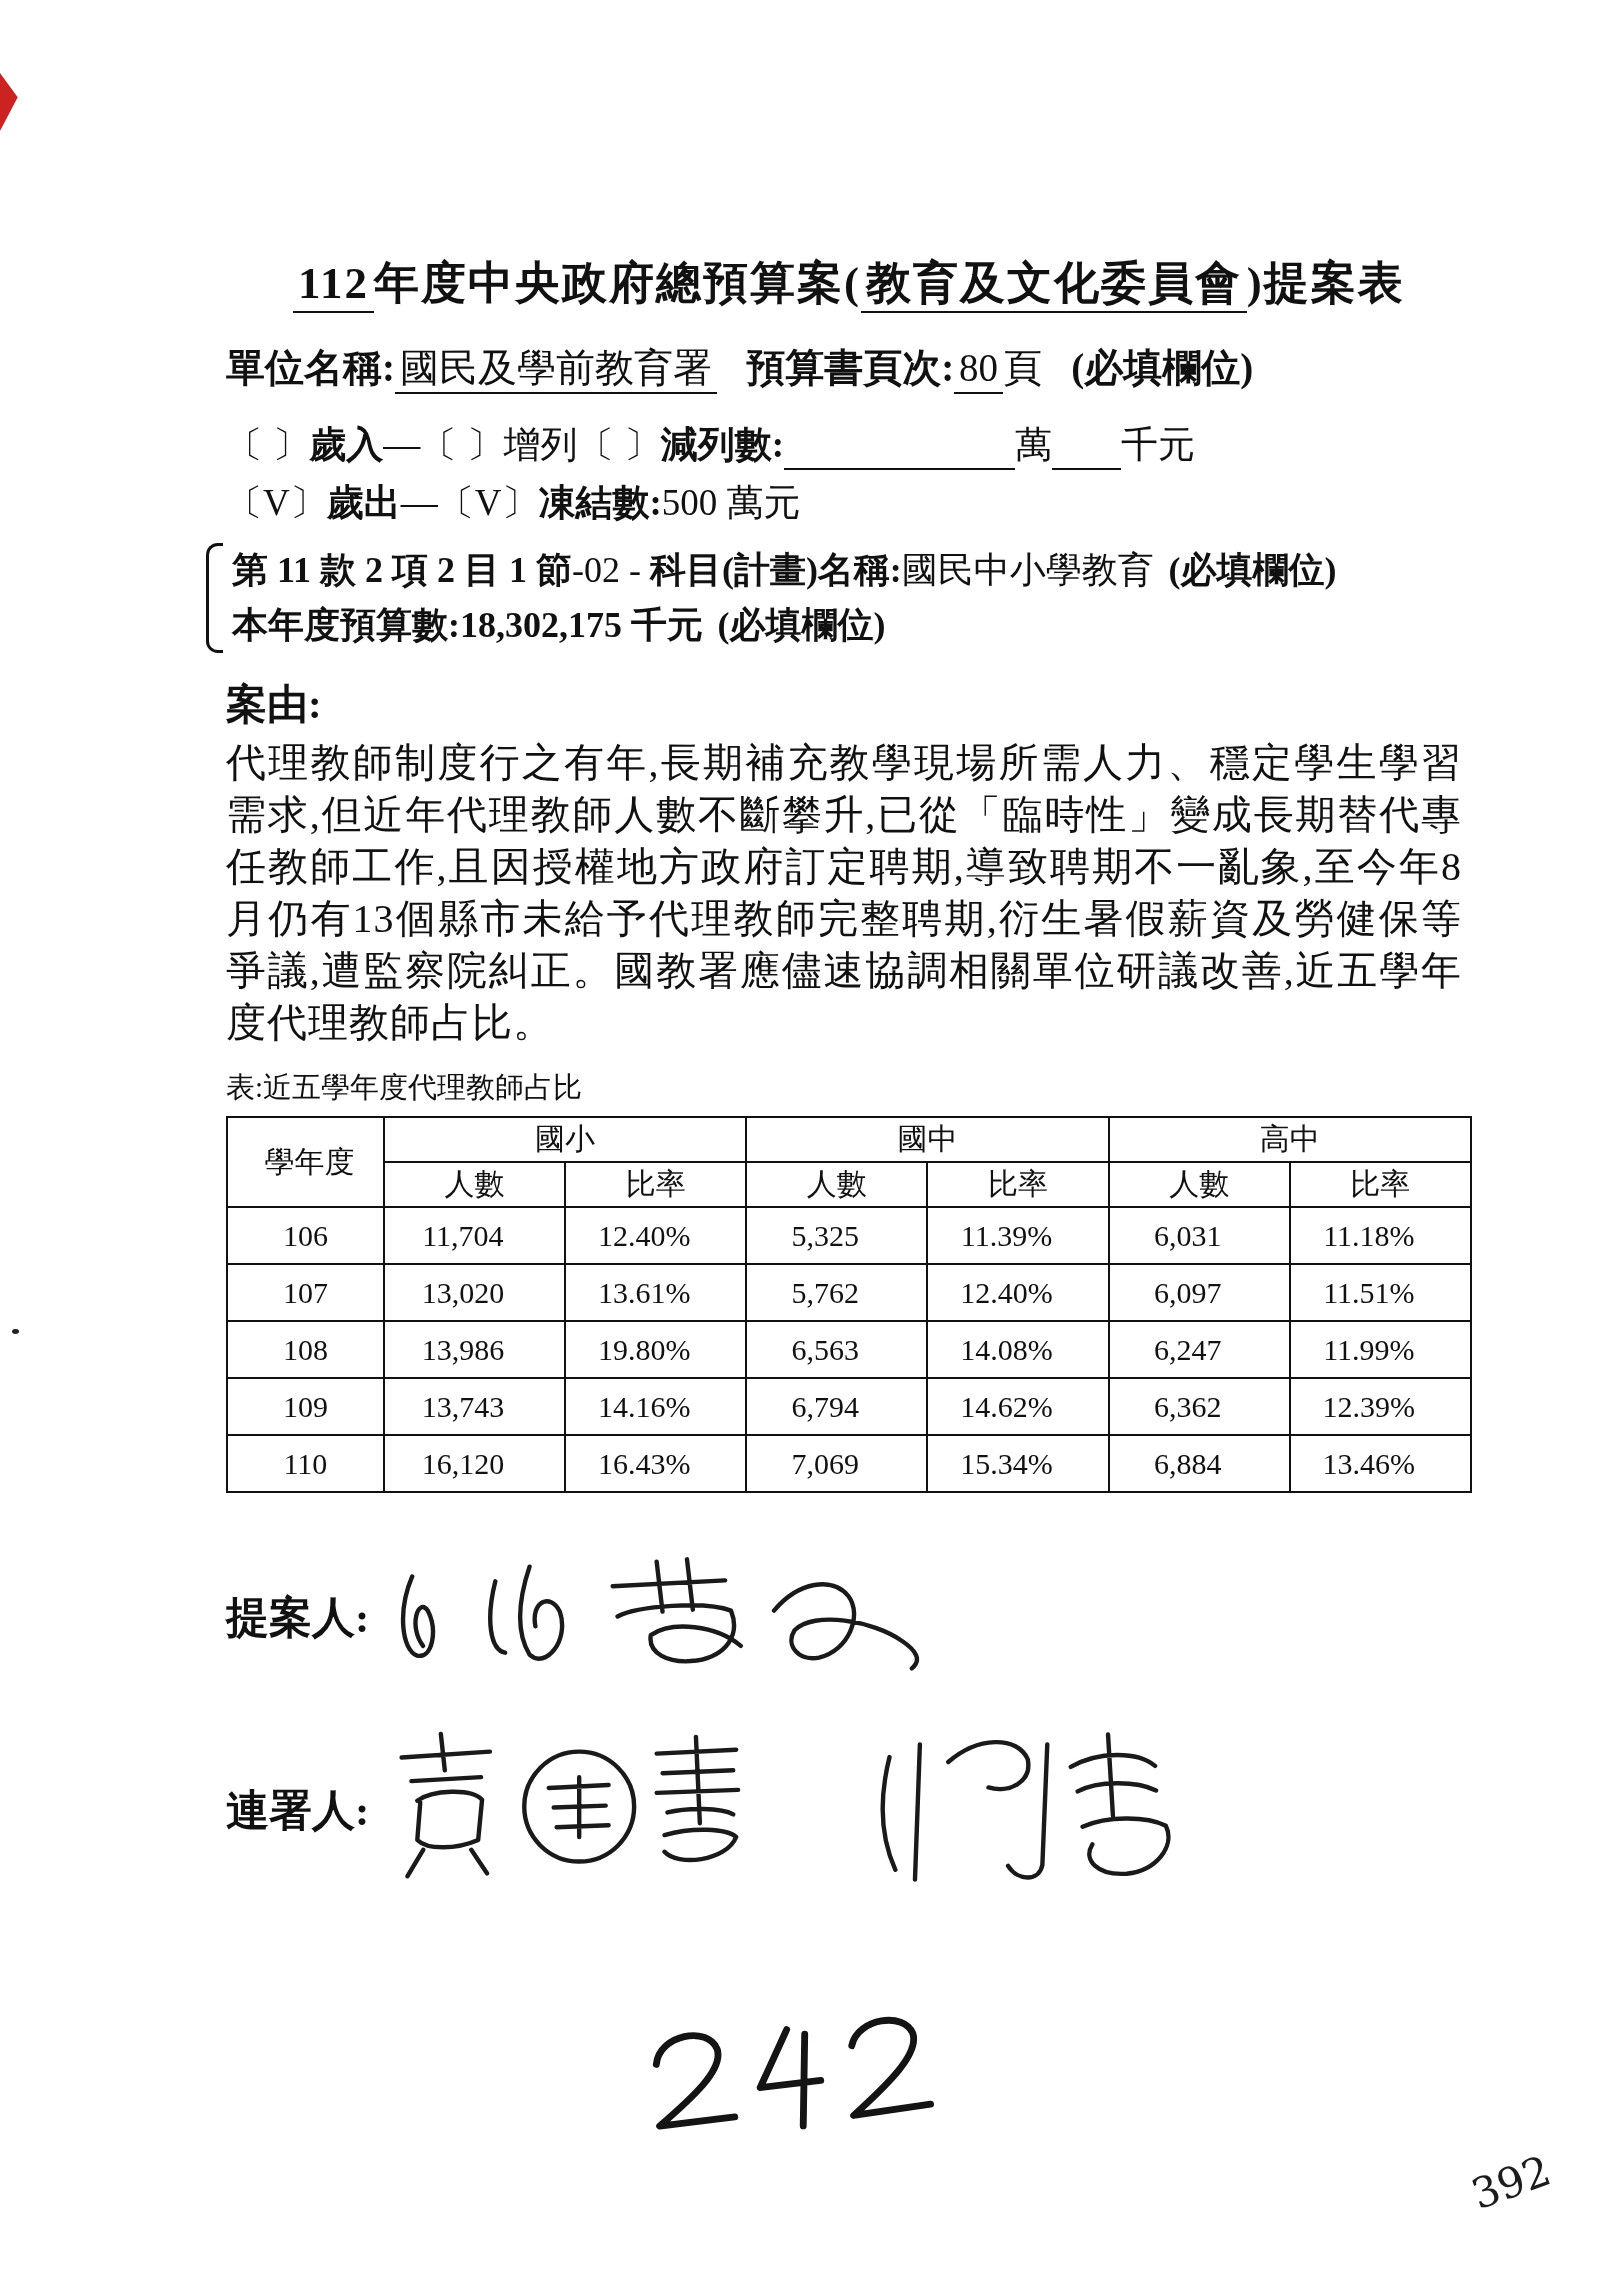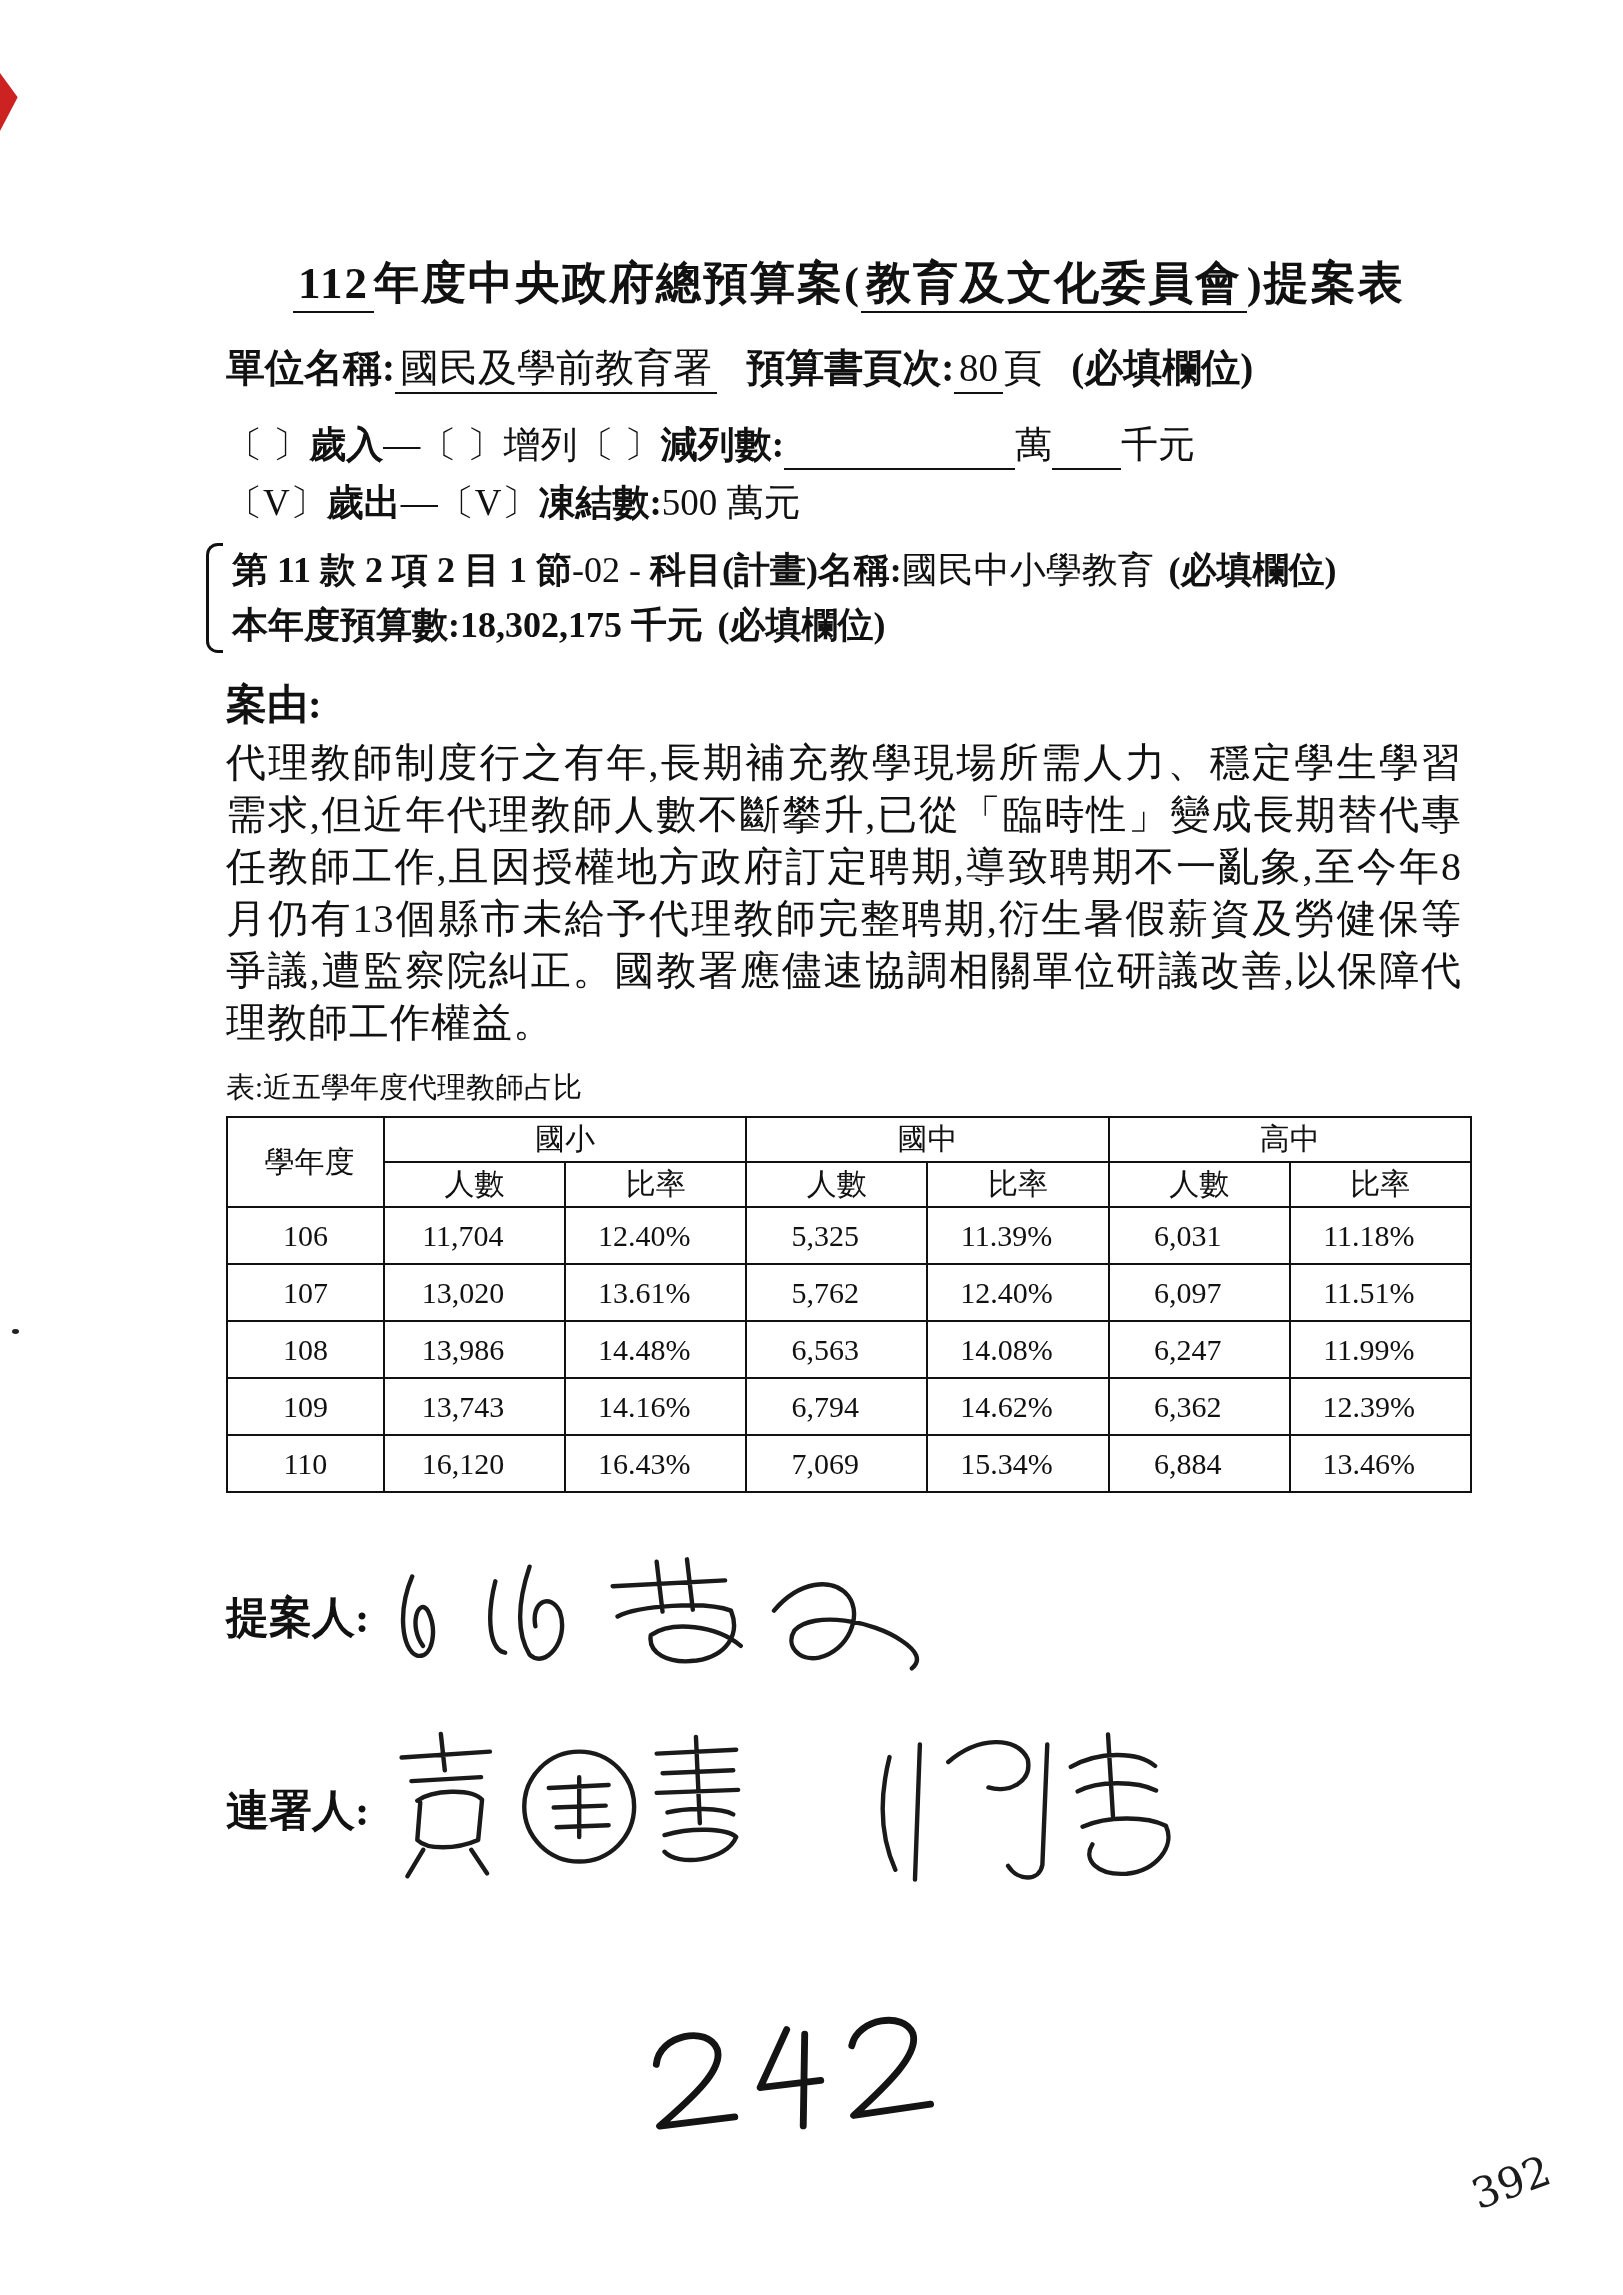--- a/index.html
+++ b/index.html
@@ -105,21 +105,21 @@
       <div>
         <span class="b">第 11 款 2 項 2 目 1 節</span><span>-02 - </span><span class="b">科目(計畫)名稱:</span><span class="gap-r">國民中小學教育</span><span class="b">(必填欄位)</span>
       </div>
       <div>
         <span class="b">本年度預算數:</span><span class="b gap-r">18,302,175 千元</span><span class="b">(必填欄位)</span>
       </div>
     </div>
   </div>
 
   <div class="reason-label">案由:</div>
-  <div class="reason-text">代理教師制度行之有年,長期補充教學現場所需人力、穩定學生學習需求,但近年代理教師人數不斷攀升,已從「臨時性」變成長期替代專任教師工作,且因授權地方政府訂定聘期,導致聘期不一亂象,至今年8月仍有13個縣市未給予代理教師完整聘期,衍生暑假薪資及勞健保等爭議,遭監察院糾正。國教署應儘速協調相關單位研議改善,以保障代理教師工作權益。</div>
+  <div class="reason-text">代理教師制度行之有年,長期補充教學現場所需人力、穩定學生學習需求,但近年代理教師人數不斷攀升,已從「臨時性」變成長期替代專任教師工作,且因授權地方政府訂定聘期,導致聘期不一亂象,至今年8月仍有13個縣市未給予代理教師完整聘期,衍生暑假薪資及勞健保等爭議,遭監察院糾正。國教署應儘速協調相關單位研議改善,近五學年度代理教師占比。</div>
 
   <div class="table-caption">表:近五學年度代理教師占比</div>
 
   <table class="data-table">
     <tbody>
       <tr class="hdr">
         <td class="c-year" rowspan="2">學年度</td>
         <td colspan="2">國小</td>
         <td colspan="2">國中</td>
         <td colspan="2">高中</td>
@@ -146,21 +146,21 @@
         <td class="num-cell">13,020</td>
         <td class="num-cell">13.61%</td>
         <td class="num-cell">5,762</td>
         <td class="num-cell">12.40%</td>
         <td class="num-cell">6,097</td>
         <td class="num-cell">11.51%</td>
       </tr>
       <tr>
         <td>108</td>
         <td class="num-cell">13,986</td>
-        <td class="num-cell">14.48%</td>
+        <td class="num-cell">19.80%</td>
         <td class="num-cell">6,563</td>
         <td class="num-cell">14.08%</td>
         <td class="num-cell">6,247</td>
         <td class="num-cell">11.99%</td>
       </tr>
       <tr>
         <td>109</td>
         <td class="num-cell">13,743</td>
         <td class="num-cell">14.16%</td>
         <td class="num-cell">6,794</td>

